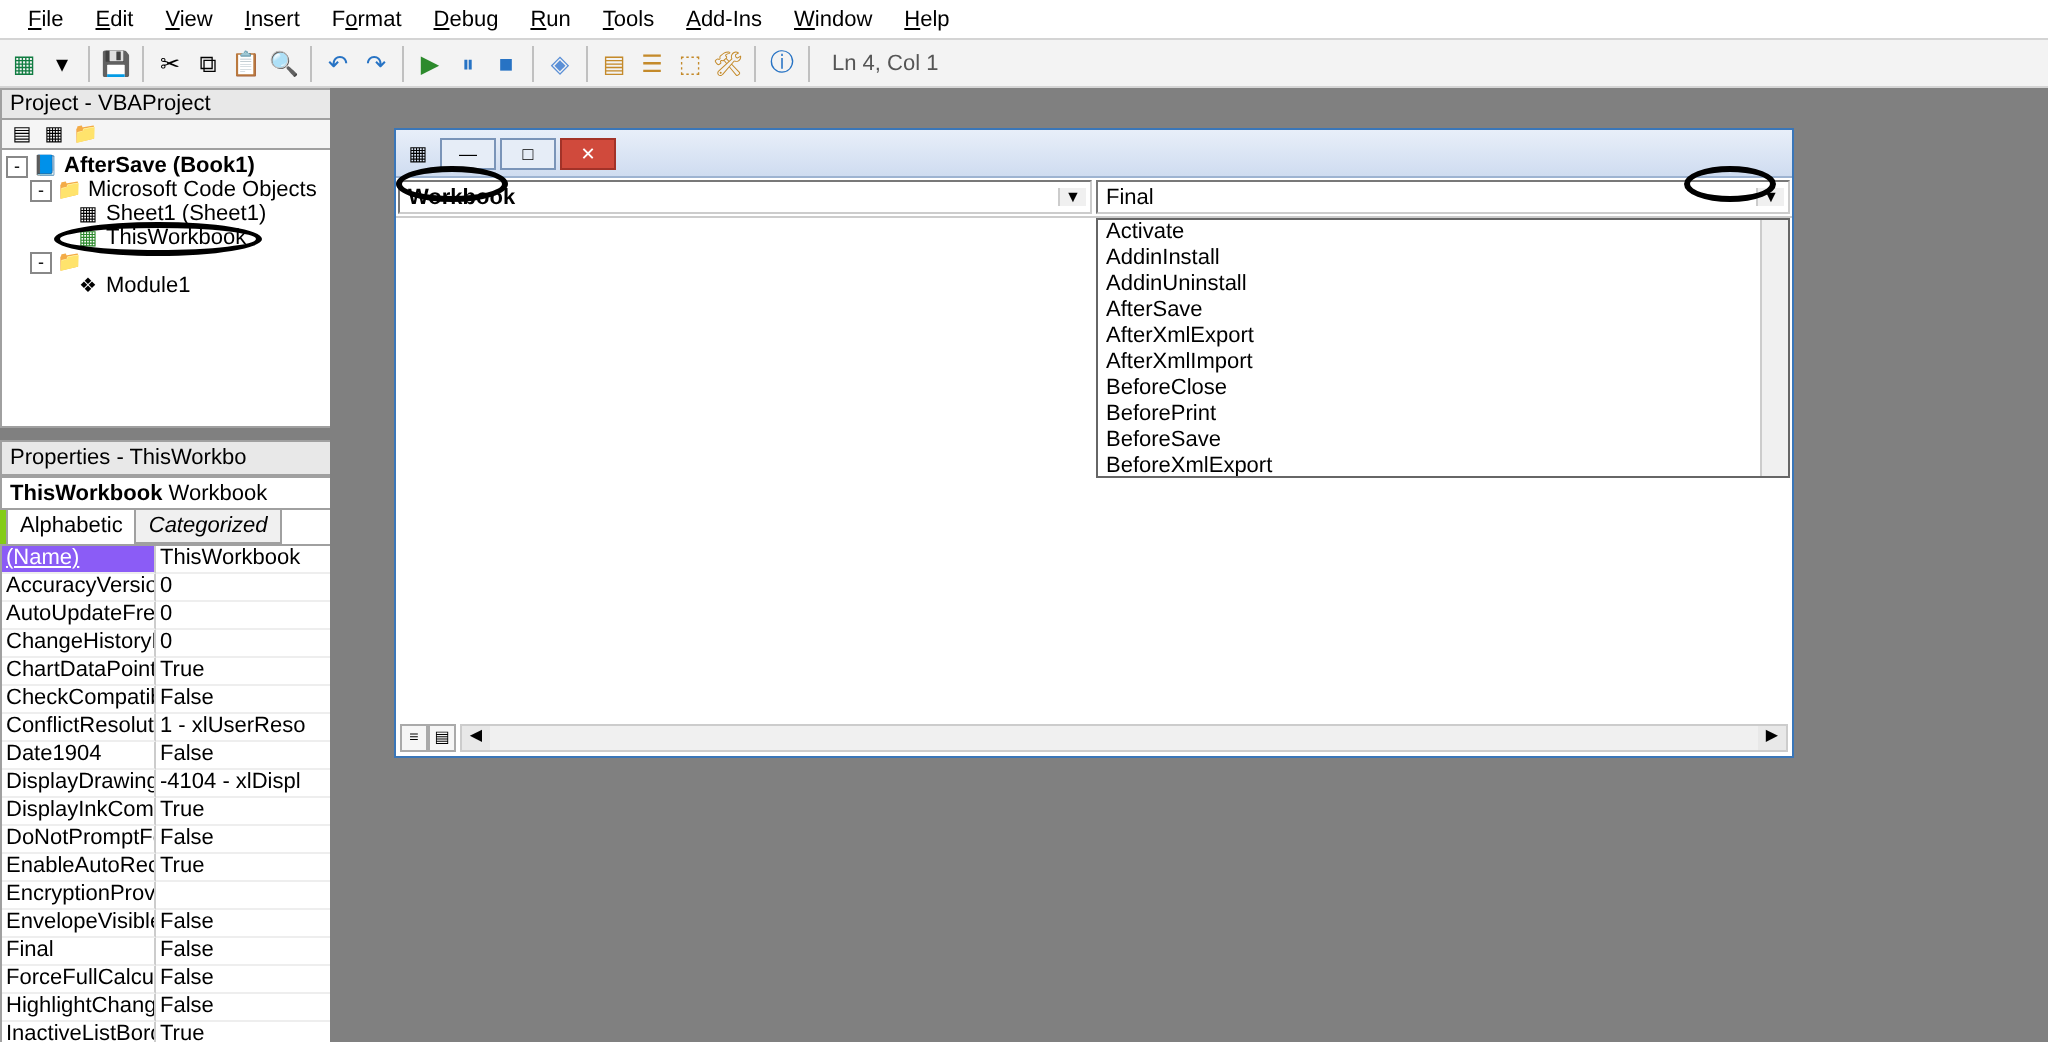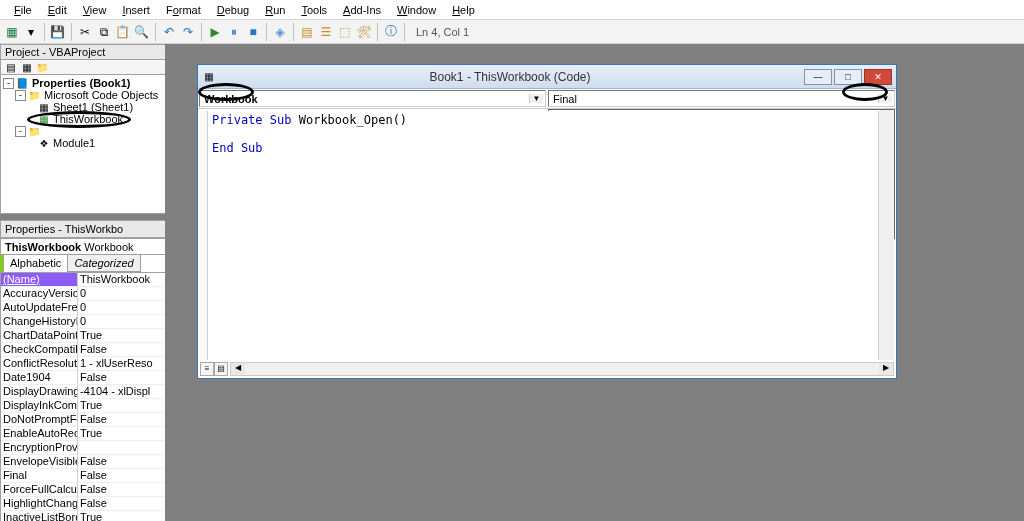--- a/index.html
+++ b/index.html
@@ -237,21 +237,21 @@
   </div>
   <div class="panel-tools">
     <div class="tb-ico">▤</div>
     <div class="tb-ico">▦</div>
     <div class="tb-ico">📁</div>
   </div>
   <div class="tree">
     <div class="tree-row" style="padding-left:0">
       <span class="exp">-</span>
       <span class="tree-ico">📘</span>
-      <b>Properties (Book1)</b>
+      <b>AfterSave (Book1)</b>
     </div>
     <div class="tree-row" style="padding-left:12px">
       <span class="exp">-</span>
       <span class="tree-ico">📁</span>
       <span>Microsoft Code Objects</span>
     </div>
     <div class="tree-row" style="padding-left:34px">
       <span class="tree-ico">▦</span>
       <span>Sheet1 (Sheet1)</span>
     </div>
@@ -362,21 +362,20 @@
         <div class="scroll-col"></div>
       </div>
     </div>
   </div>
 </div>
 
 <div class="mdi">
   <div class="code-win">
     <div class="cw-title">
       <span class="tree-ico">▦</span>
-      <span class="cw-title-text">Book1 - ThisWorkbook (Code)</span>
       <div class="win-btn">—</div>
       <div class="win-btn">□</div>
       <div class="win-btn close">✕</div>
     </div>
     <div class="dd-row">
       <div class="dd">
         <b>Workbook</b>
         <span class="arrow">▼</span>
       </div>
       <div class="dd">
@@ -392,27 +391,20 @@
               <div class="opt">AfterXmlImport</div>
               <div class="opt">BeforeClose</div>
               <div class="opt">BeforePrint</div>
               <div class="opt">BeforeSave</div>
               <div class="opt">BeforeXmlExport</div>
             </div>
           <div class="vscroll-inner"></div>
         </div>
       </div>
     </div>
-    <div class="code-body">
-      <div class="gutter"></div>
-      <div class="code-text"><span class="kw">Private Sub</span><span> Workbook_Open()</span>
-
-<span class="kw">End Sub</span></div>
-      <div class="code-vscroll"></div>
-    </div>
     <div class="code-bottom">
       <div class="viewbtn">≡</div>
       <div class="viewbtn">▤</div>
       <div class="hscroll">
         <div class="lar">◀</div>
         <div class="rar">▶</div>
       </div>
     </div>
   </div>
 </div>

